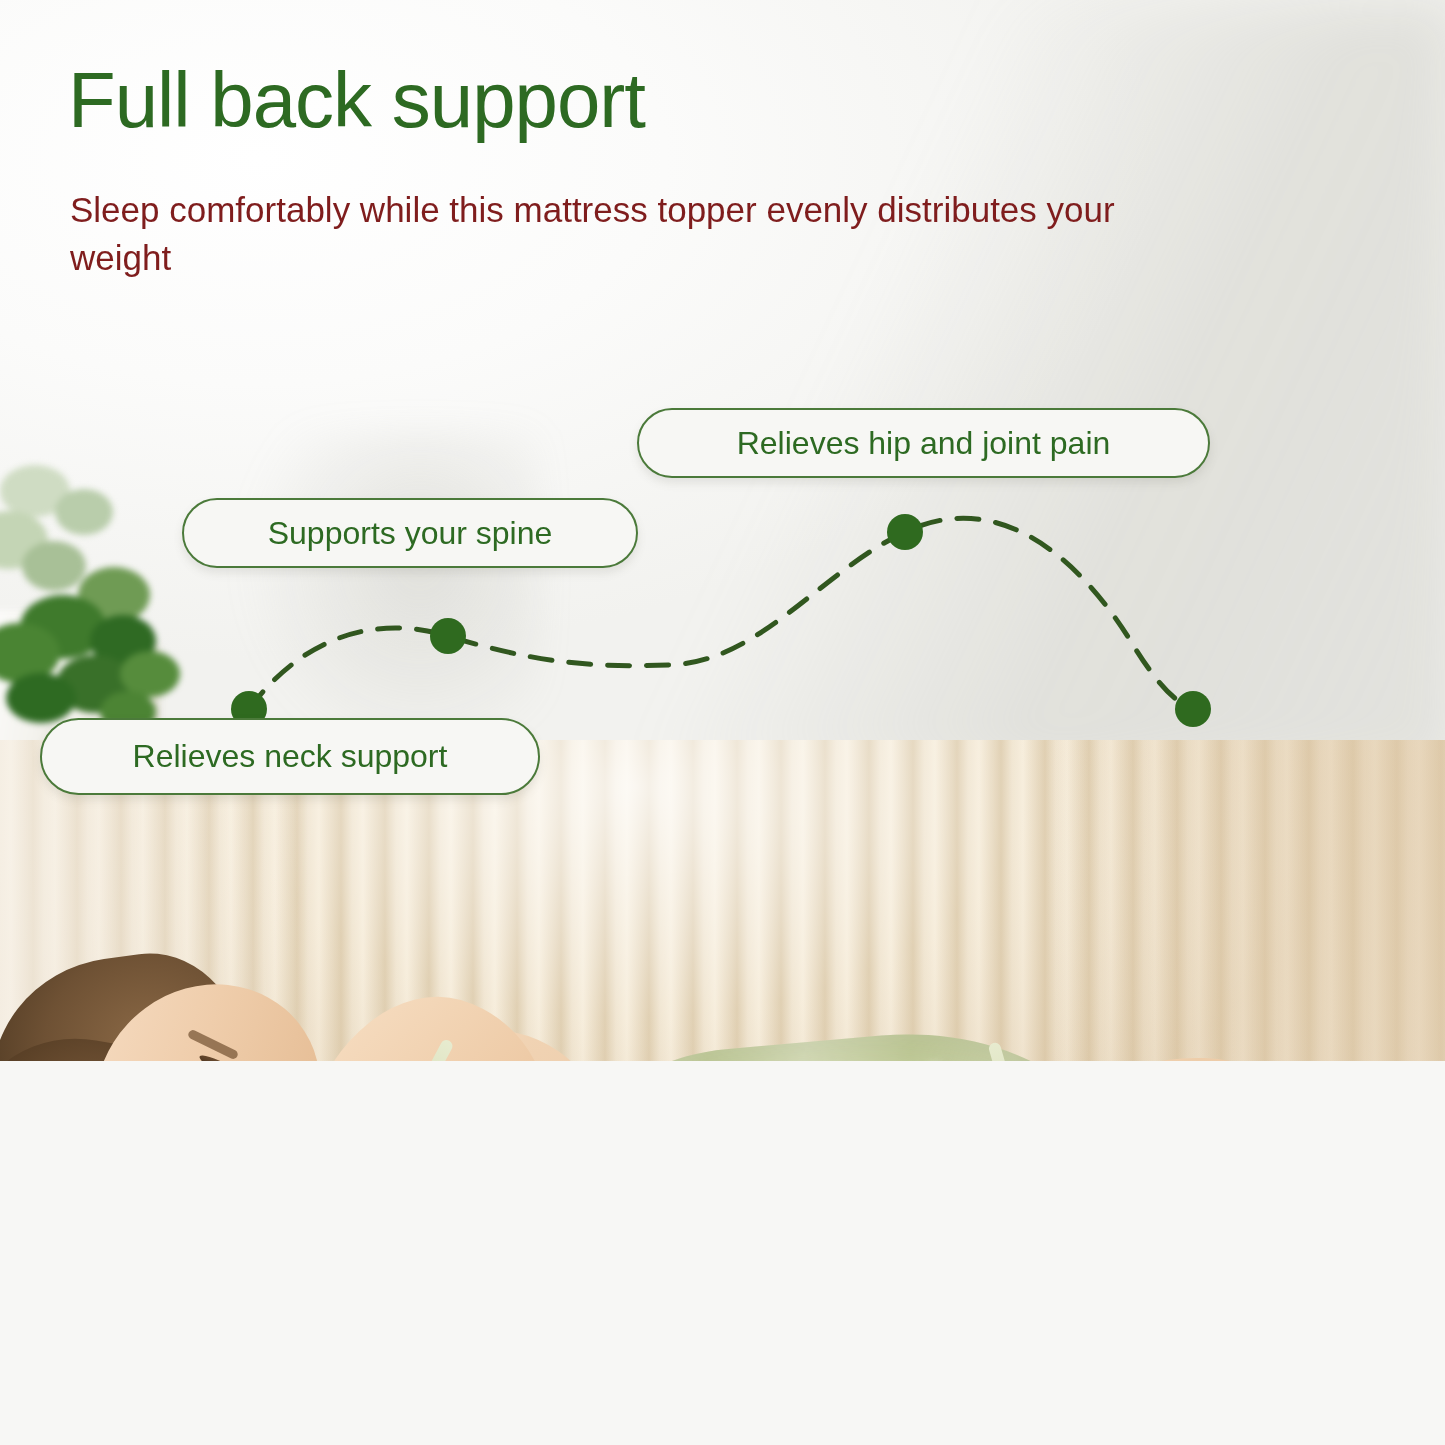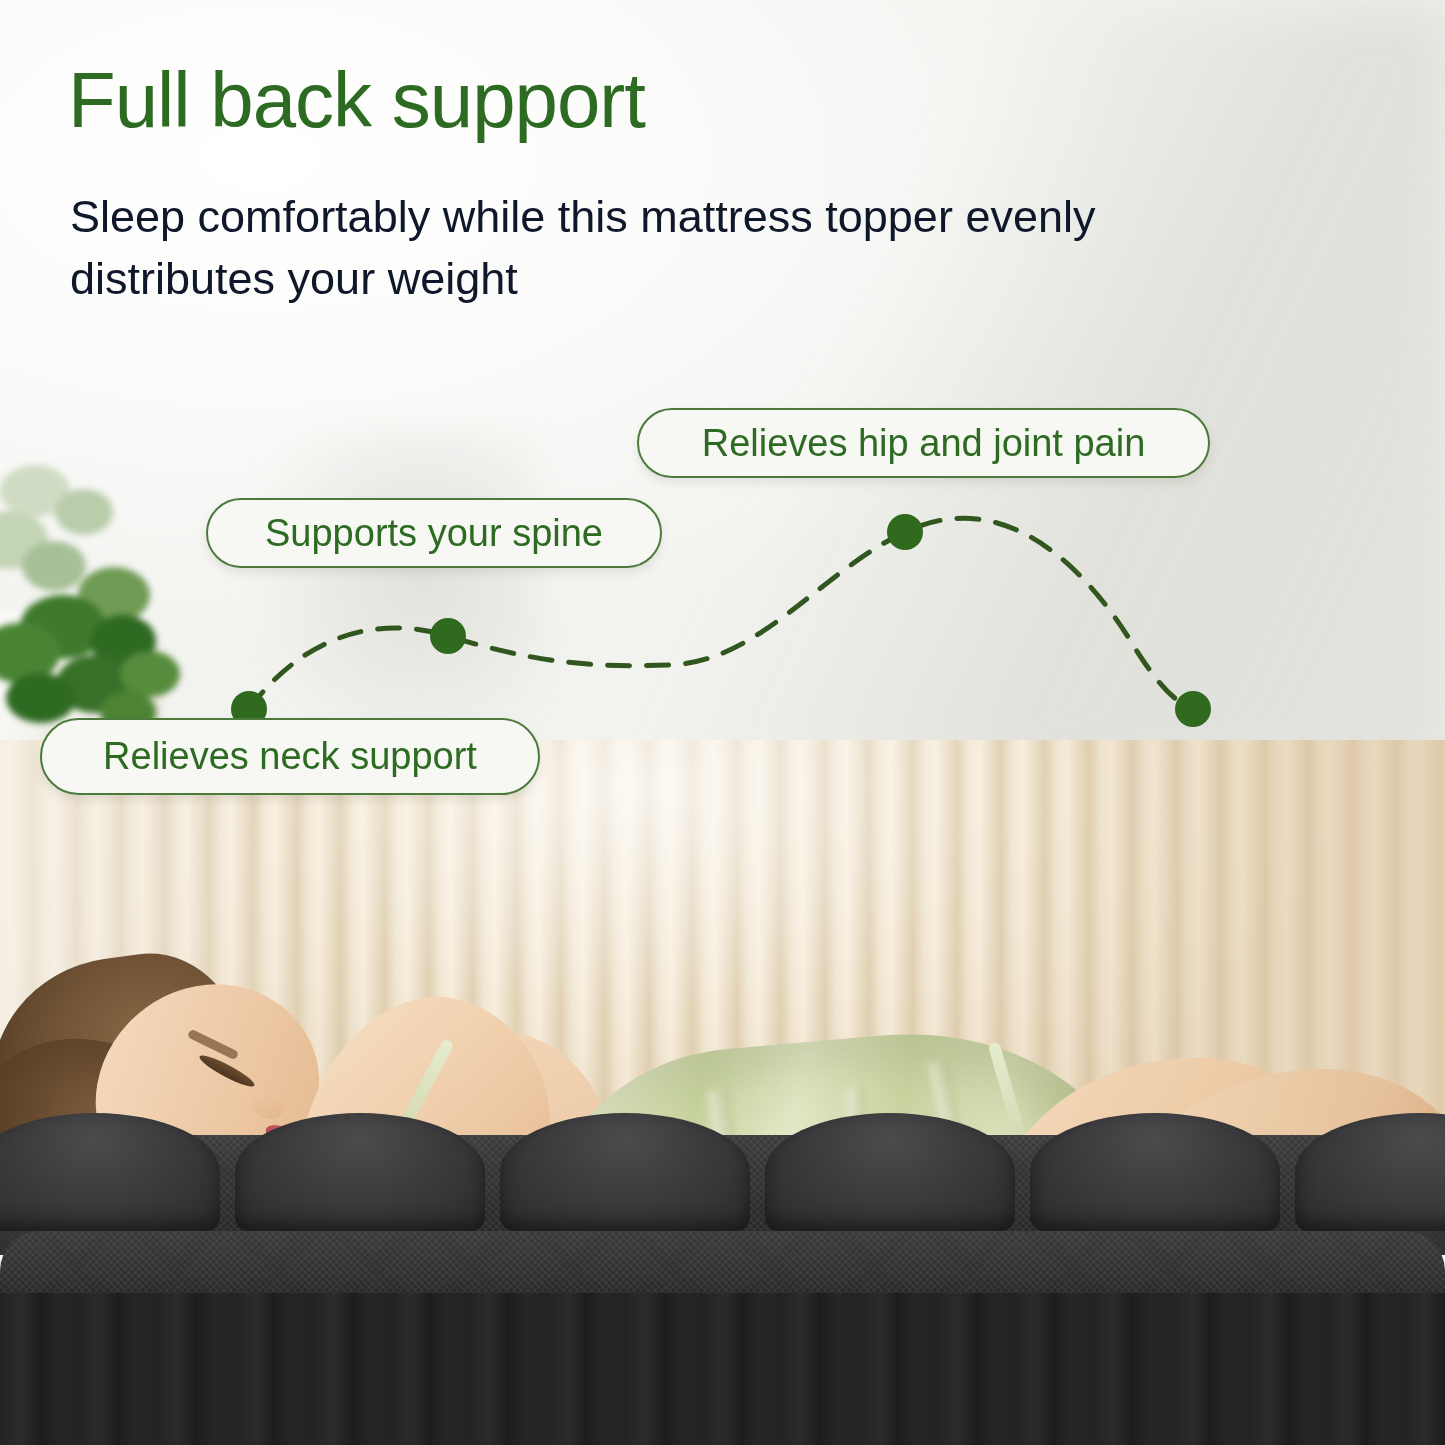--- a/index.html
+++ b/index.html
@@ -3,21 +3,21 @@
 <meta charset="utf-8">
 <style>
   * { margin:0; padding:0; box-sizing:border-box; }
   html,body { width:1445px; height:1445px; }
   body {
     font-family:"Liberation Sans", sans-serif;
     background:#f7f7f5;
     overflow:hidden;
     position:relative;
   }
-  #stage { position:absolute; inset:0; width:1445px; height:1445px; overflow:hidden; }
+  #stage { position:absolute; inset:0; width:1445px; height:1061px; overflow:hidden; }
 
   
   .top-bg {
     position:absolute; left:0; top:0; width:1445px; height:790px;
     background:
       radial-gradient(ellipse 900px 500px at 18% 20%, #ffffff 0%, #fbfbfa 45%, #f2f2ef 100%),
       linear-gradient(160deg,#ffffff 0%,#f6f6f4 55%,#eeeeea 100%);
   }
   
   .wall-shadow {
@@ -202,38 +202,38 @@
   }
 
   
   .headline {
     position:absolute; left:68px; top:60px;
     font-size:78px; font-weight:400; letter-spacing:-1px;
     color:#2d6a22; line-height:1.05; white-space:nowrap;
   }
   .subhead {
     position:absolute; left:70px; top:186px; width:1050px;
-    font-size:45px; font-weight:400; line-height:1.38;
-    color:#0f172a;
+    font-size:35px; font-weight:400; line-height:1.38;
+    color:#7f1d1d;
   }
 
   
   .pill {
     position:absolute;
     display:flex; align-items:center; justify-content:center;
     background:#f7f7f4;
     border:2px solid #4b7a3a;
     border-radius:999px;
     color:#2d6a22;
-    font-size:38px;
+    font-size:32px;
     white-space:nowrap;
     box-shadow:0 5px 10px rgba(90,90,80,.13);
   }
   #pill-hip   { left:637px;  top:408px; width:573px; height:70px; }
-  #pill-spine { left:206px;  top:498px; width:456px; height:70px; }
+  #pill-spine { left:182px;  top:498px; width:456px; height:70px; }
   #pill-neck  { left:40px;   top:718px; width:500px; height:77px; }
   #pill-ankle { left:948px;  top:718px; width:440px; height:77px; }
 
   svg.curve { position:absolute; left:0; top:0; width:1445px; height:1445px; pointer-events:none; }
 </style>
 </head>
 <body>
 
 <div id="stage">
 

